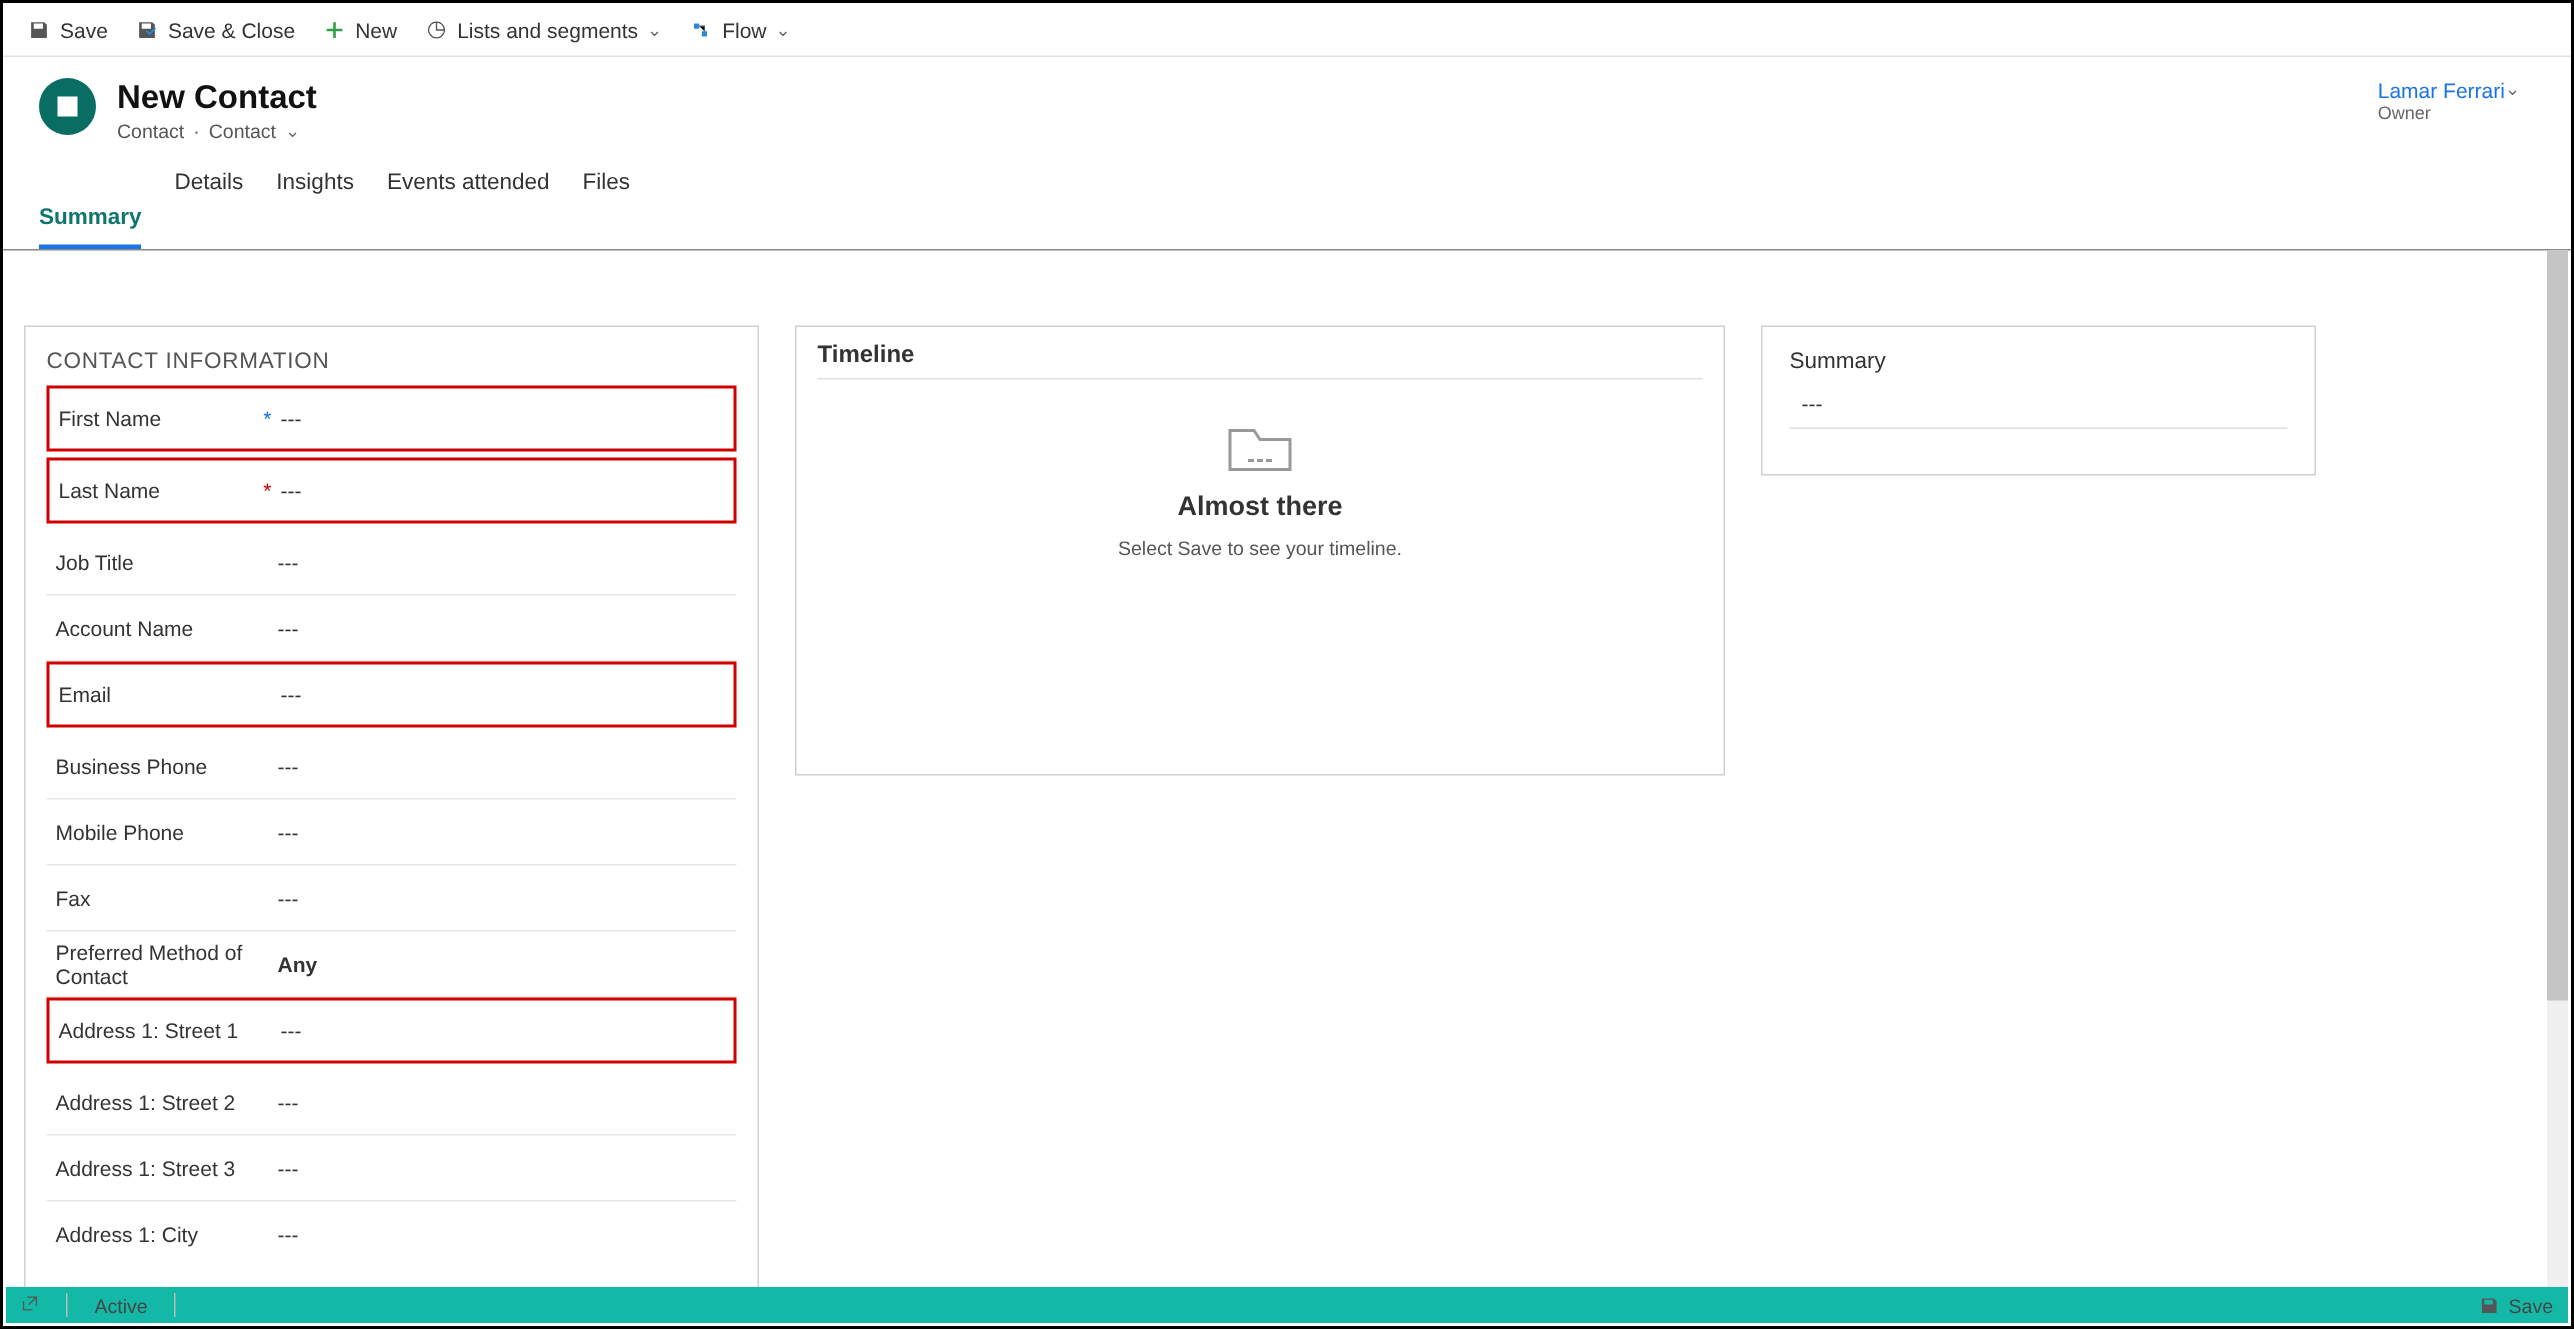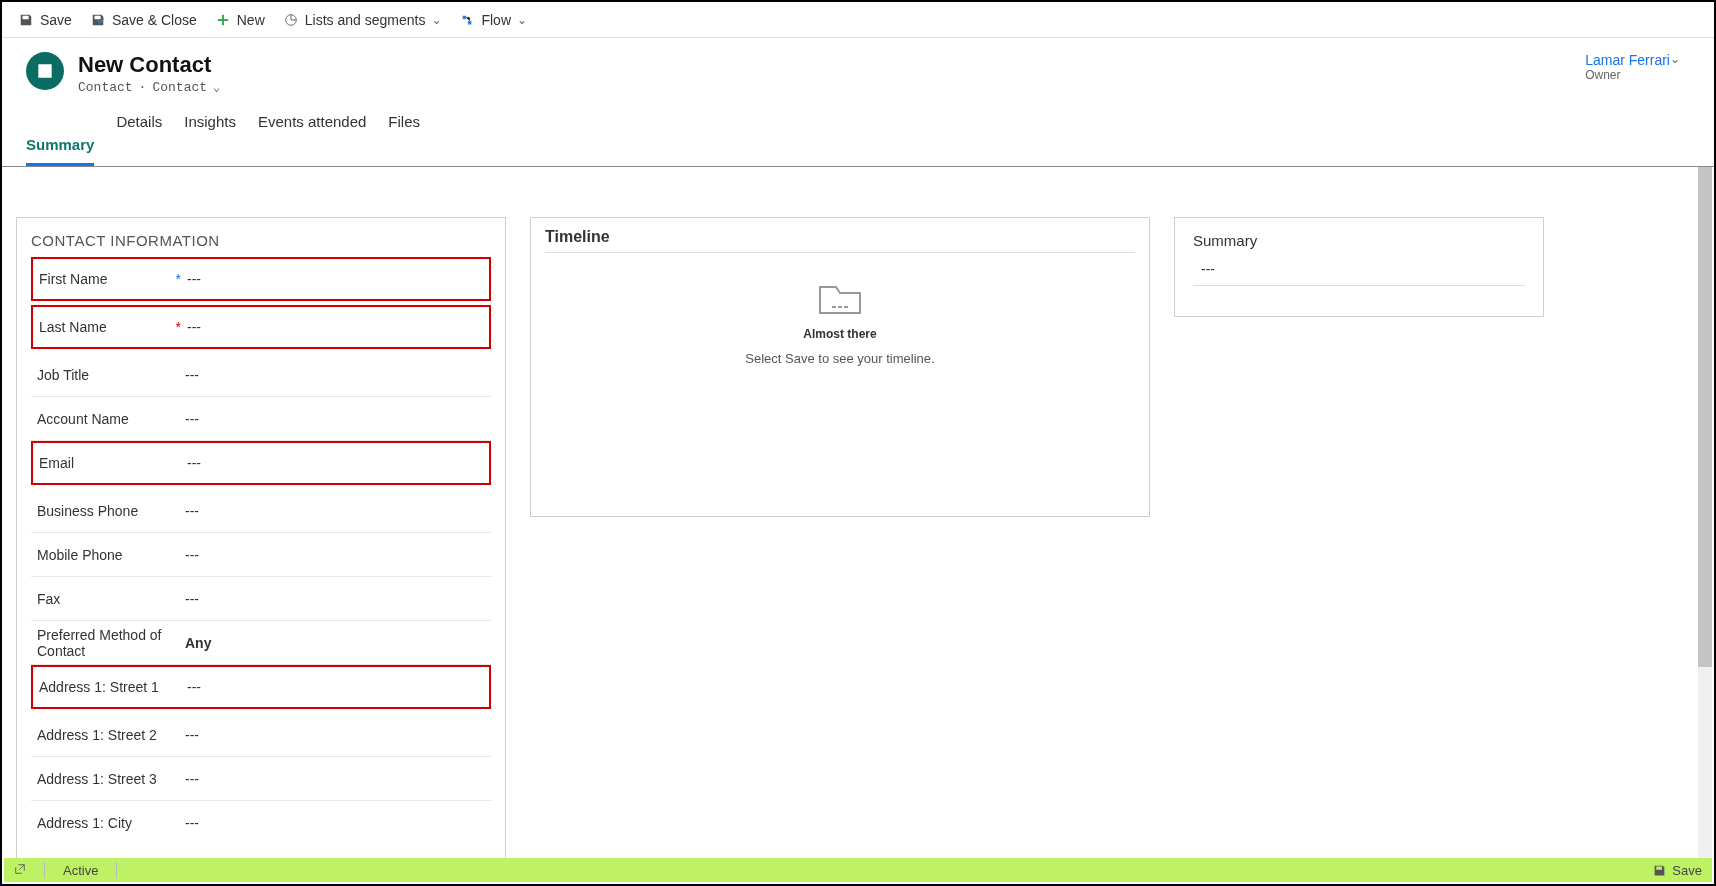--- a/index.html
+++ b/index.html
@@ -38,21 +38,21 @@
       gap: 14px;
     }
     .entity-icon {
       width: 38px; height: 38px;
       border-radius: 50%;
       background: #0a6d63;
       display: flex; align-items: center; justify-content: center;
     }
     .entity-icon svg { fill: #fff; }
     .header-title h1 { font-size: 22px; font-weight: 600; color: #111; }
-    .header-sub { font-size: 13px; color: #555; margin-top: 2px; display:flex; align-items:flex-start; gap:6px;font-family:Liberation Mono, monospace;}
+    .header-sub { font-size: 13px; color: #555; margin-top: 2px; display:flex; align-items:flex-start; gap:6px;}
     .header-right {
       margin-left: auto;
       display: flex;
       align-items: flex-start;
       padding-right: 10px;
     }
     .owner-name { color: #1a73e8; font-size: 14px; }
     .owner-label { font-size: 12px; color: #666; }
     .tabs {
       display: flex;
@@ -130,31 +130,31 @@
       position: relative;
     }
     .req-blue { color: #1a73e8; position:absolute; right:6px; top:0; }
     .req-red { color: #d00000; position:absolute; right:6px; top:0;}
     .fr-value { flex: 1; font-size: 14px; color: #333; }
     .fr-value.any { font-weight: 600; }
     .timeline-title { font-weight: 600; font-size: 16px; margin-bottom:6px;}
     .timeline-hr { border:0; border-top:1px solid #ddd; margin-bottom: 20px;}
     .timeline-empty { text-align:center; }
     .tl-icon { margin: 24px auto 10px auto; width:48px; height:40px; }
-    .tl-head { font-size:12px; font-weight:600; margin: 10px 0;}
+    .tl-head { font-size:18px; font-weight:600; margin: 10px 0;}
     .tl-sub { font-size:13px; color:#555; margin-bottom:20px;}
     .assistant-title { font-weight:600; font-size:15px; margin-bottom:20px;}
     .assistant-msg { font-size:14px; text-align:center; padding: 6px 10px;}
     .company-label { font-size:15px; color:#333; margin-bottom:12px;}
     .company-val { font-size:14px; color:#333; padding:0 8px 8px 8px; border-bottom:1px solid #ddd;}
     .scrollbar-fake { position:absolute; right:2px; top:0; width:14px; height: 100%; background:#f0f0f0;}
     .scrollbar-thumb { position:absolute; right:2px; top:0; width:14px; height:70%; background:#c5c5c5;}
     .statusbar {
       position:absolute; bottom:2px; left:2px; right:2px; height:24px;
-      background:#bef264; display:flex; align-items:center; padding:0 10px; gap:14px;
+      background:#14b8a6; display:flex; align-items:center; padding:0 10px; gap:14px;
       font-size:13px; color:#444;
     }
     .statusbar .divider { width:1px; height:16px; background:#bbb; margin:0 4px;}
     .statusbar .save-right { margin-left:auto; display:flex; align-items:center; gap:6px;}
     .chev { font-size:12px; color:#666;}
   </style>
 </head>
 <body>
 
 <div class="toolbar">

